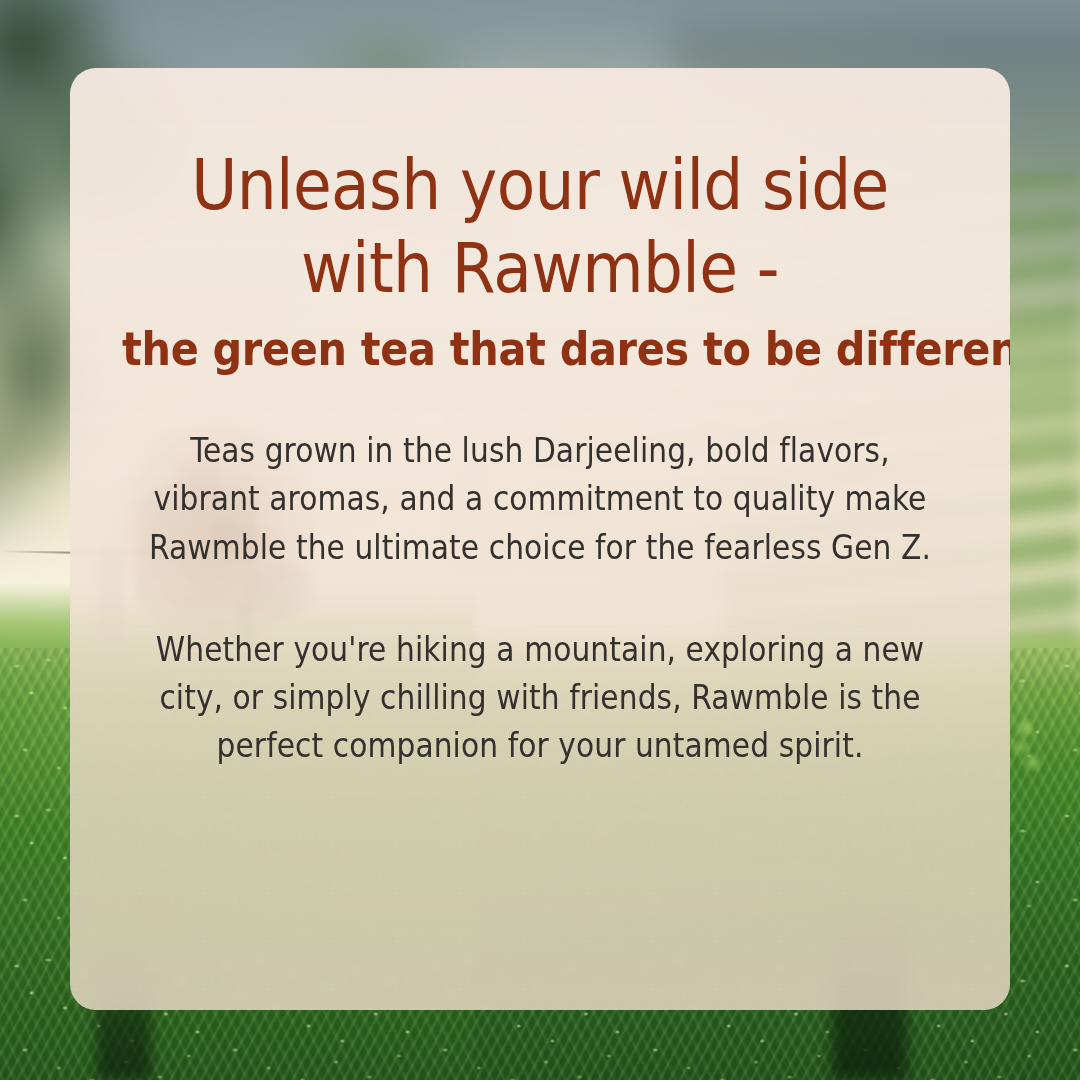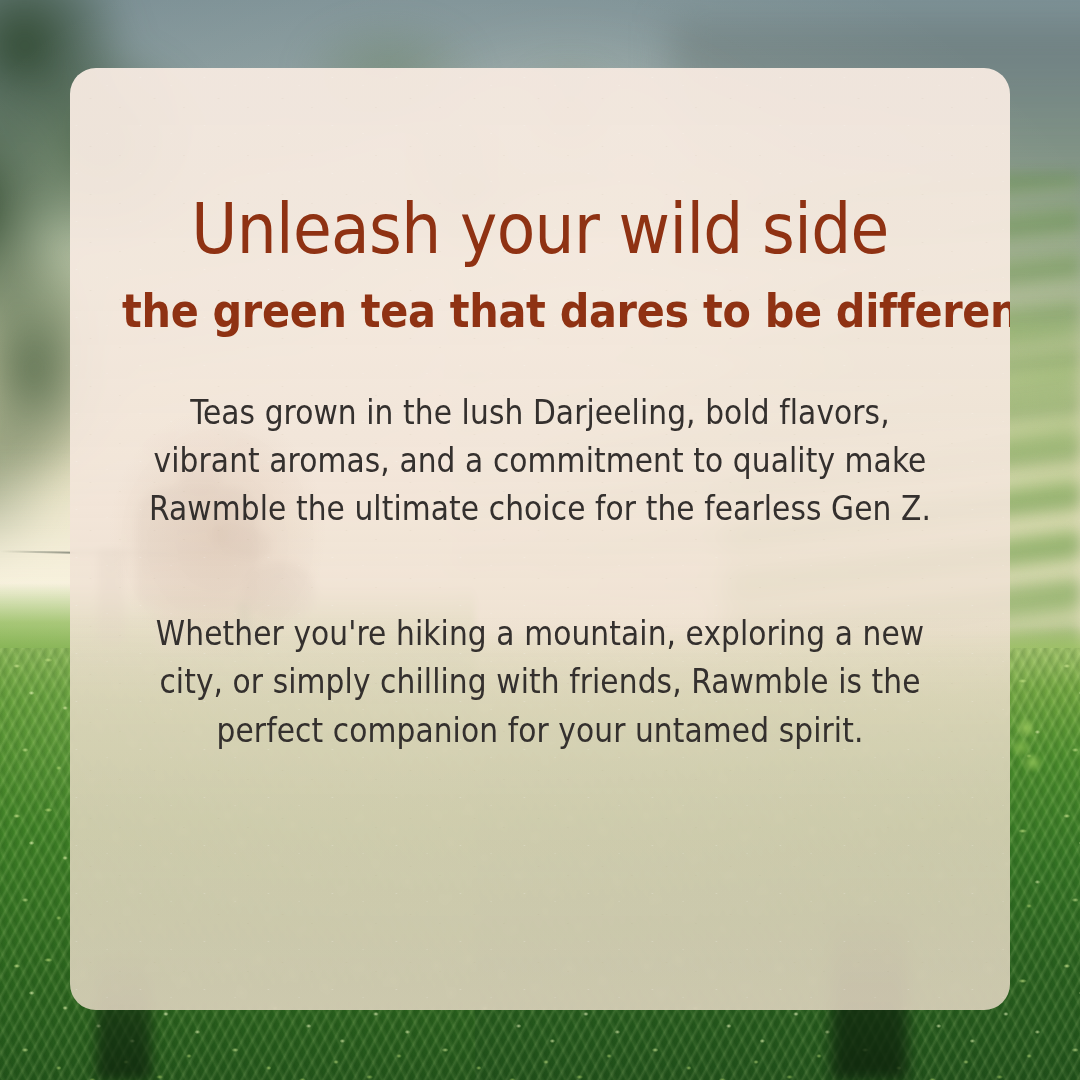--- a/index.html
+++ b/index.html
@@ -421,21 +421,21 @@
   .card-inner {
     position: relative;
     z-index: 3;
     height: 100%;
   }
 
   
   .headline {
     text-align: center;
     color: #8f3213;
-    padding-top: 120px;
+    padding-top: 76px;
   }
   .headline .hl-line {
     font-family: "DejaVu Sans Condensed", "Liberation Sans Narrow", "Liberation Sans", sans-serif;
     font-weight: 400;
     font-size: 70px;
     line-height: 1.18;
     letter-spacing: -0.6px;
     white-space: nowrap;
   }
   .headline .hl-sub {
@@ -458,21 +458,21 @@
     font-family: "DejaVu Sans Condensed", "Liberation Sans Narrow", "Liberation Sans", sans-serif;
     font-weight: 400;
     font-size: 33px;
     line-height: 1.46;
     letter-spacing: 0.1px;
     max-width: 800px;
     margin-left: auto;
     margin-right: auto;
   }
   .body-copy p + p {
-    margin-top: 77px;
+    margin-top: 54px;
   }
 </style>
 </head>
 <body>
 
 <div id="stage">
 
   <div class="bg-photo">
     <div class="bg-base"></div>
     <div class="bg-hill-right"></div>
@@ -508,20 +508,21 @@
   </div>
 
   <div class="card">
     <div class="card-bleed"></div>
     <div class="card-bleed-low"></div>
     <div class="card-grain"></div>
 
     <div class="card-inner">
       <div class="headline">
         <div class="hl-line">Unleash your wild side</div>
+        <div class="hl-line">with Rawmble -</div>
         <div class="hl-sub">the green tea that dares to be different.</div>
       </div>
 
       <div class="body-copy">
         <p>Teas grown in the lush Darjeeling, bold flavors, vibrant aromas, and a commitment to quality make Rawmble the ultimate choice for the fearless Gen Z.</p>
         <p>Whether you're hiking a mountain, exploring a new city, or simply chilling with friends, Rawmble is the perfect companion for your untamed spirit.</p>
       </div>
     </div>
   </div>
 

